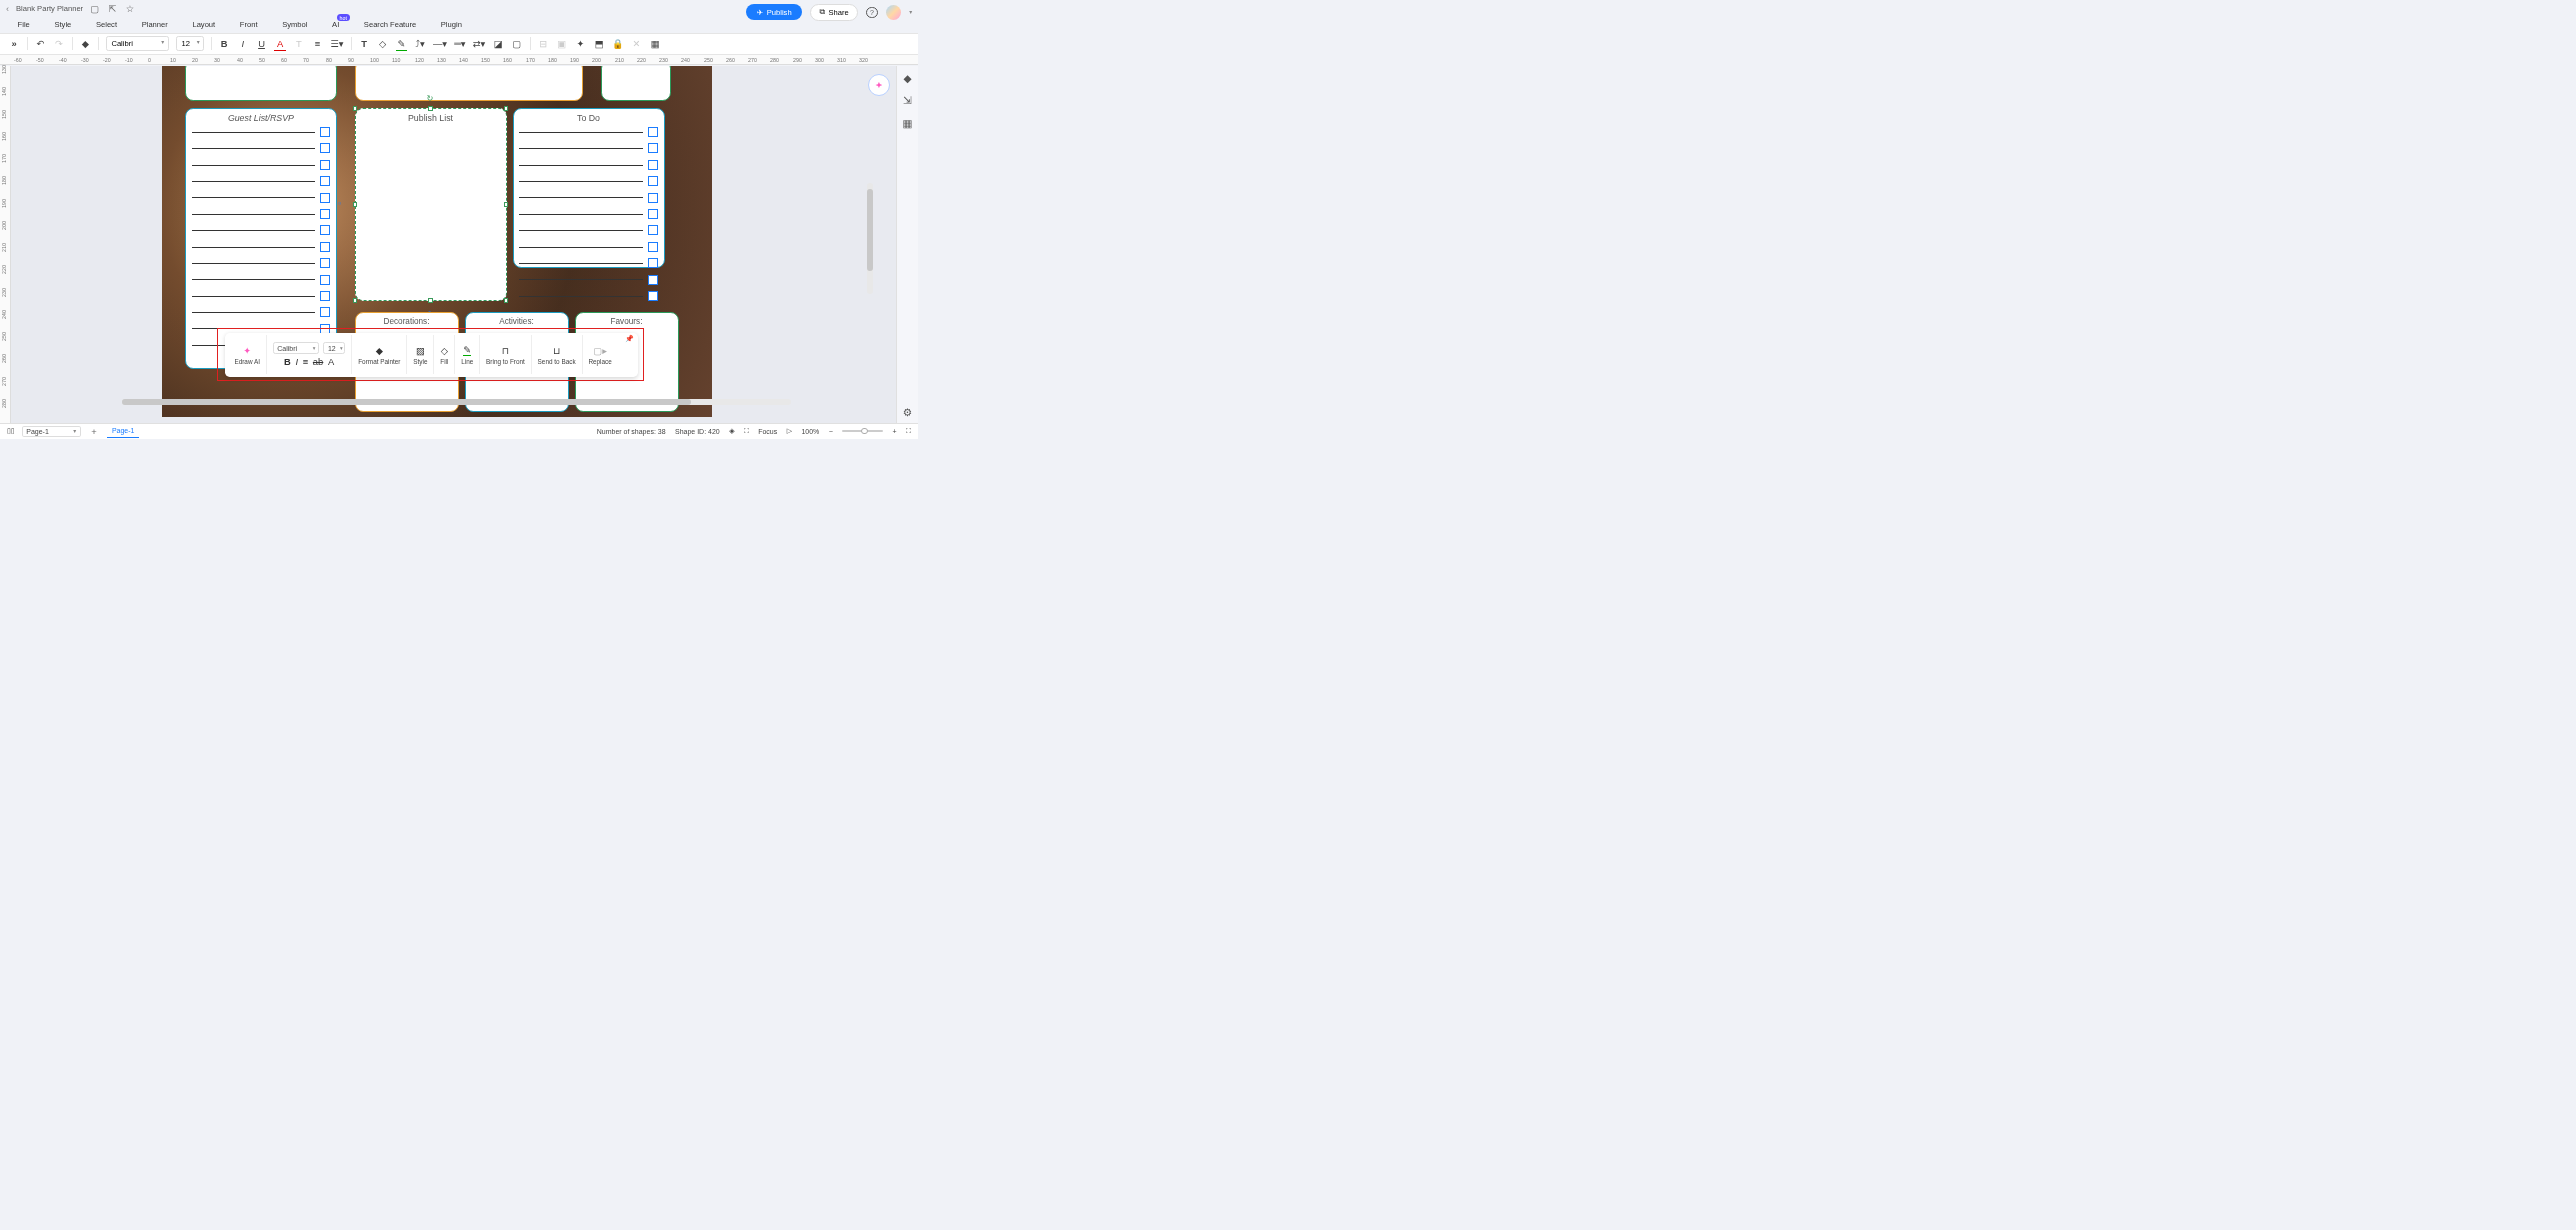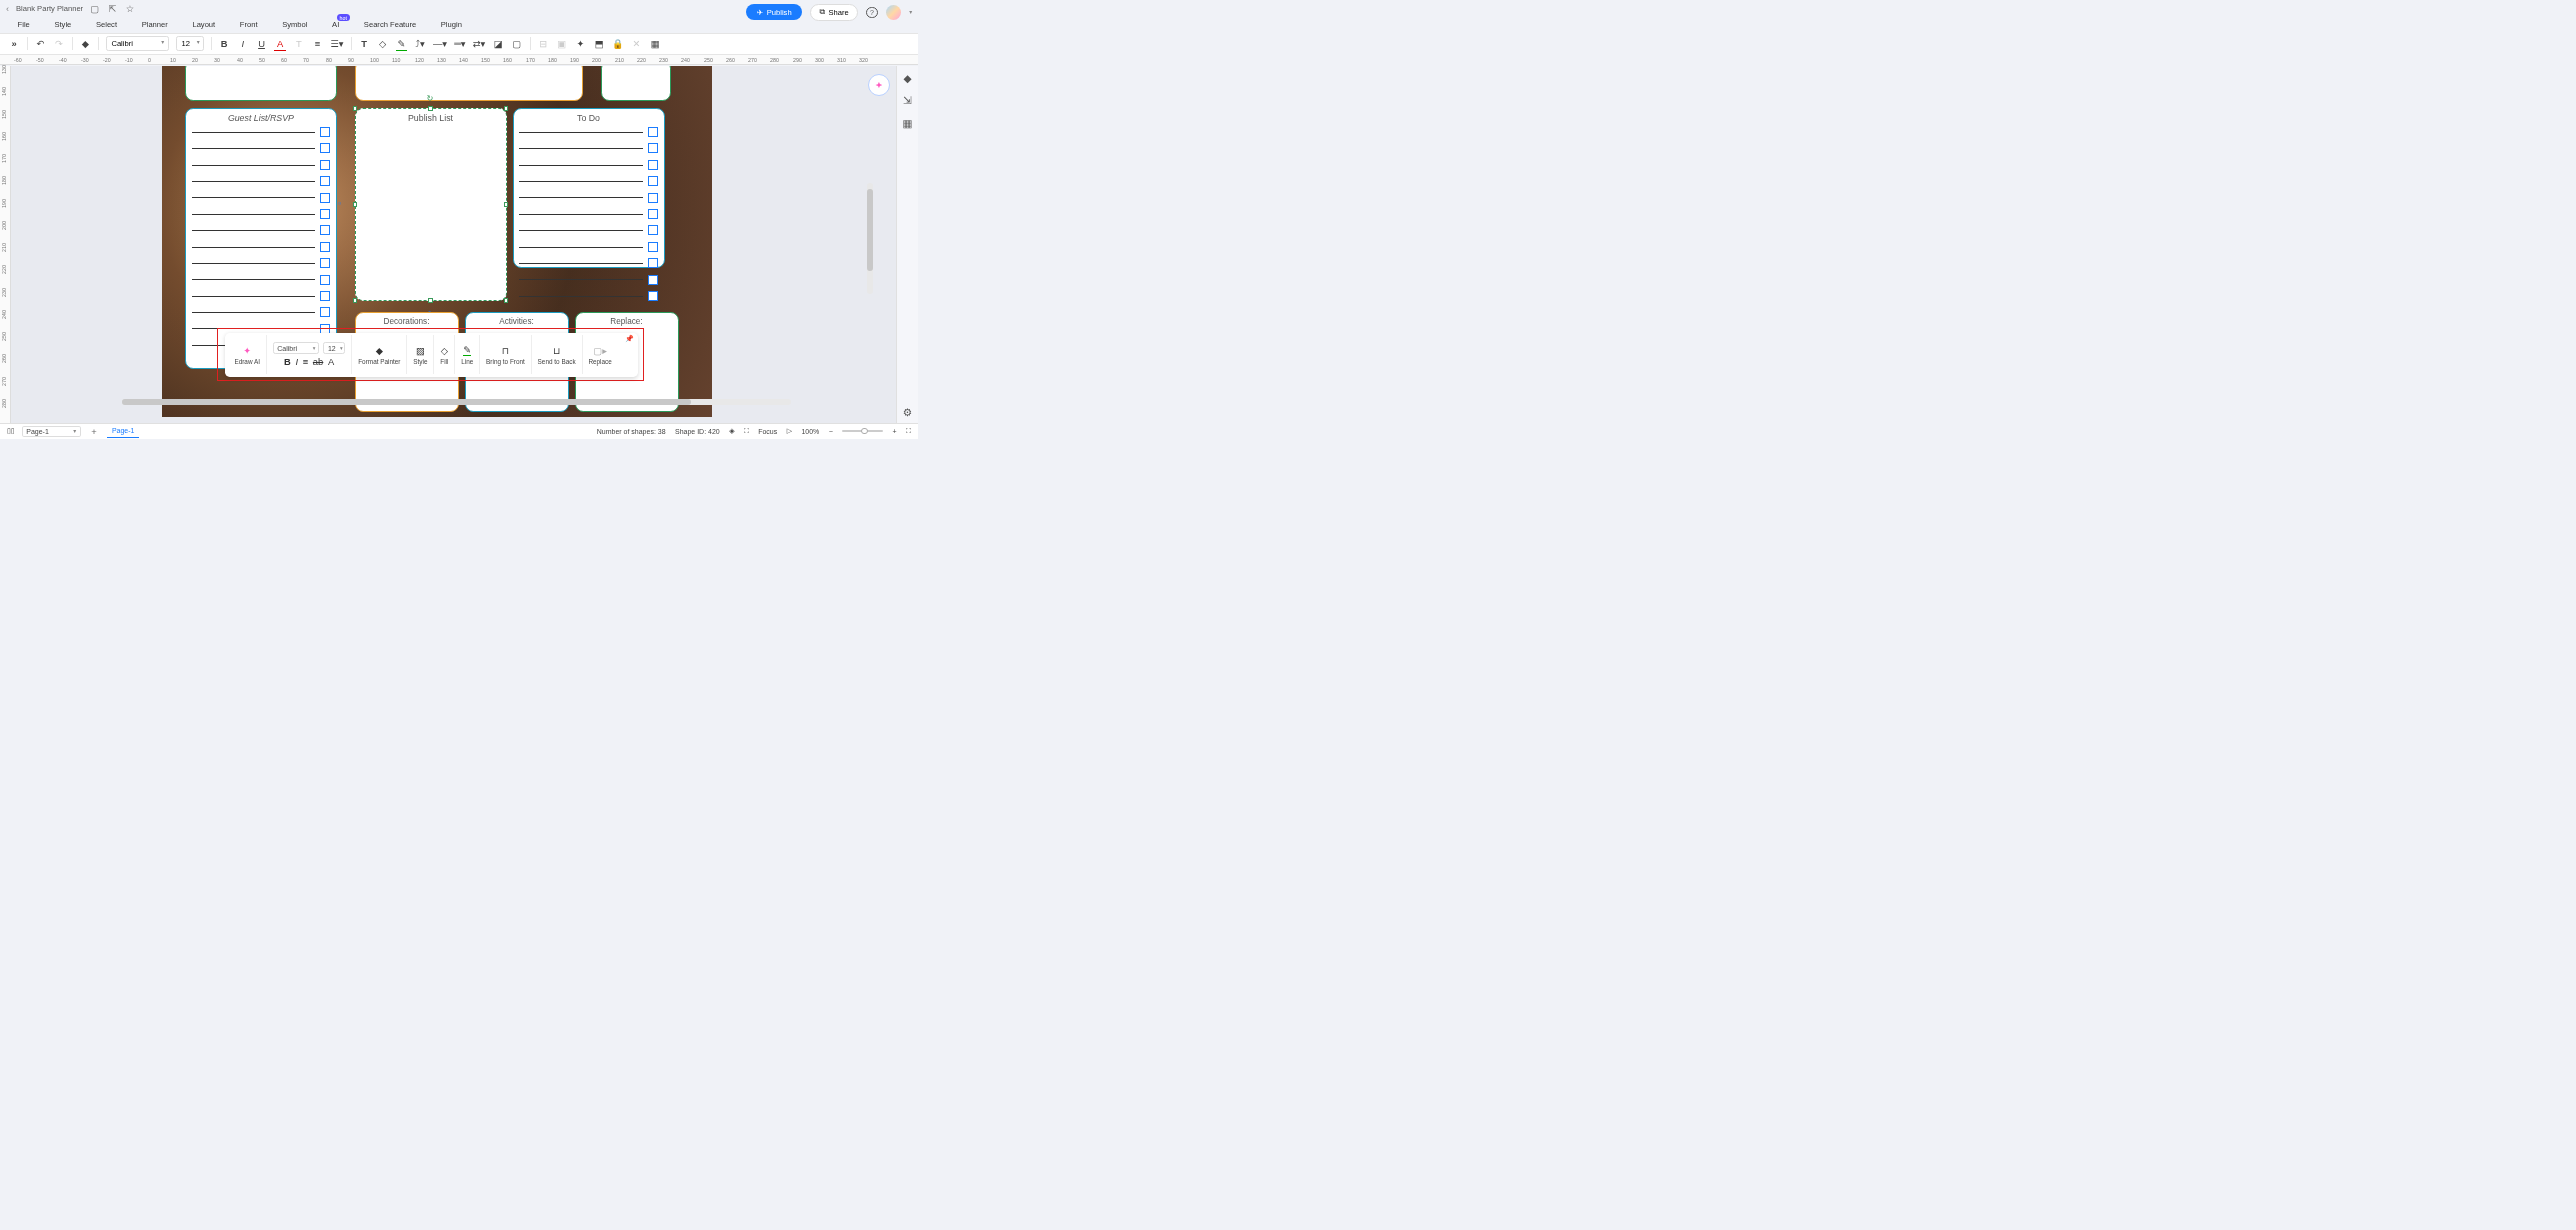--- a/index.html
+++ b/index.html
@@ -387,21 +387,21 @@
         </div>
     </div>
 
     <div class="bot-card dec">
         <div class="bot-title">Decorations:</div>
       </div>
     <div class="bot-card act">
         <div class="bot-title">Activities:</div>
       </div>
     <div class="bot-card fav">
-        <div class="bot-title">Replace:</div>
+        <div class="bot-title">Favours:</div>
       </div>
   </div>
 
   <div class="v-scroll">
       <div class="v-thumb"></div>
     </div>
   <div class="h-scroll">
       <div class="h-thumb"></div>
     </div>
 </div>

